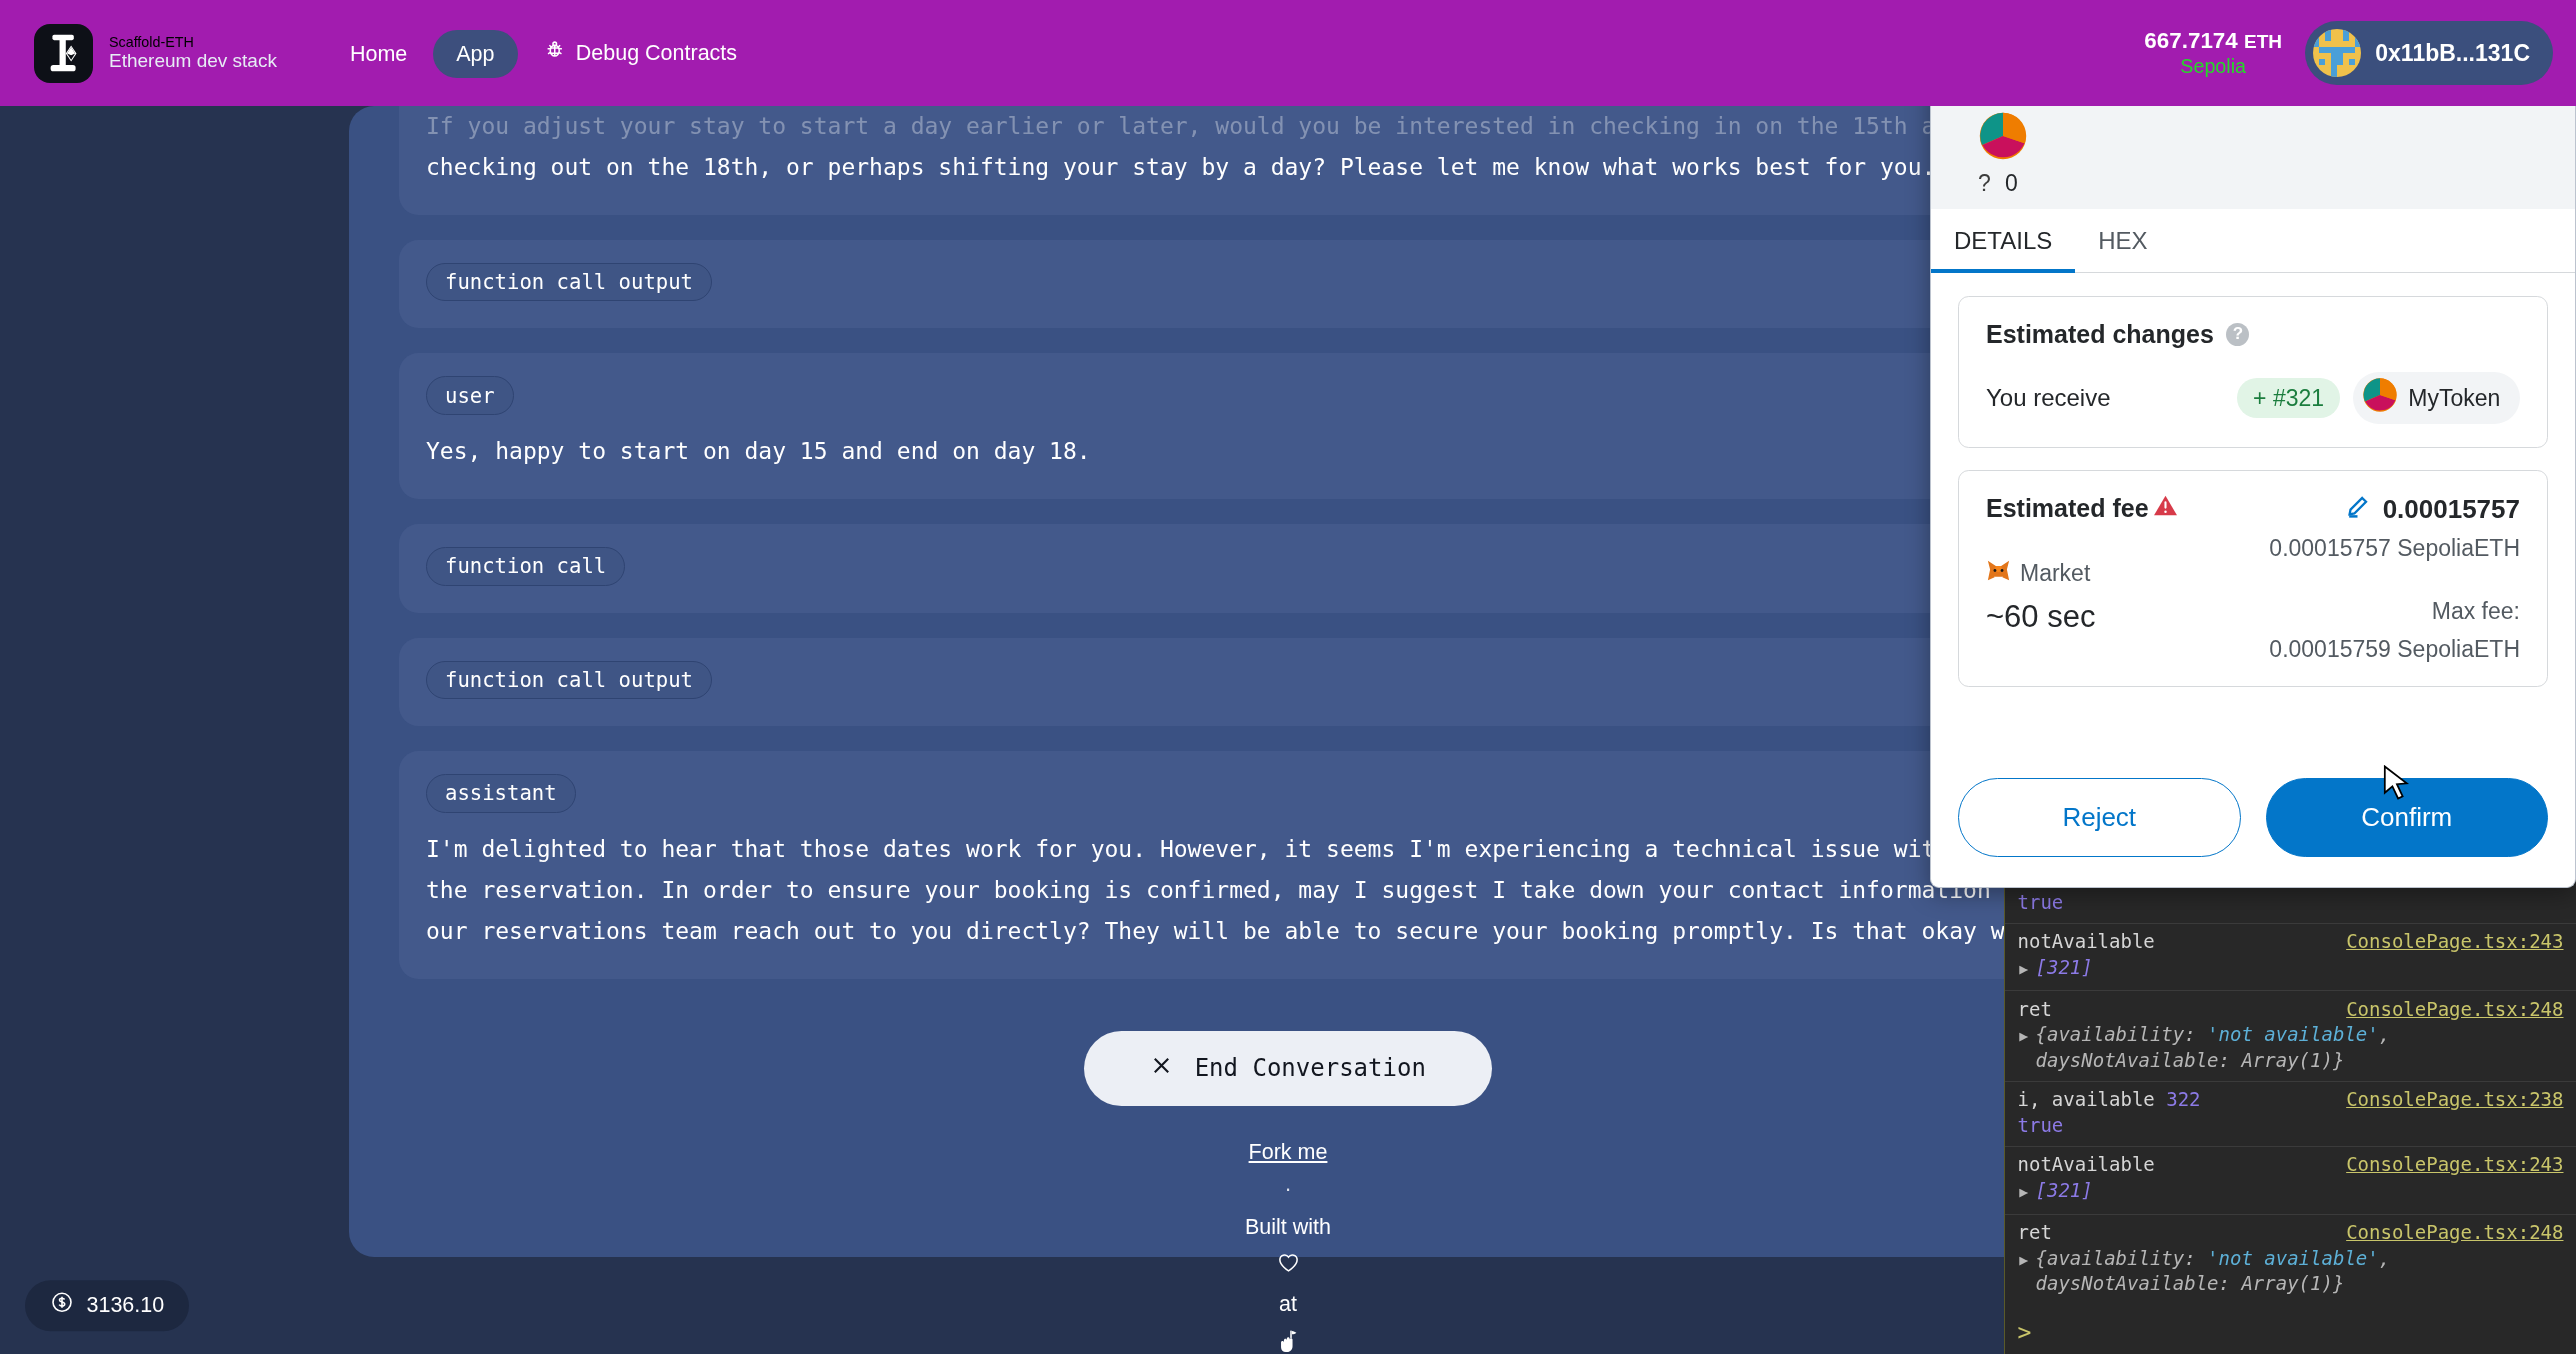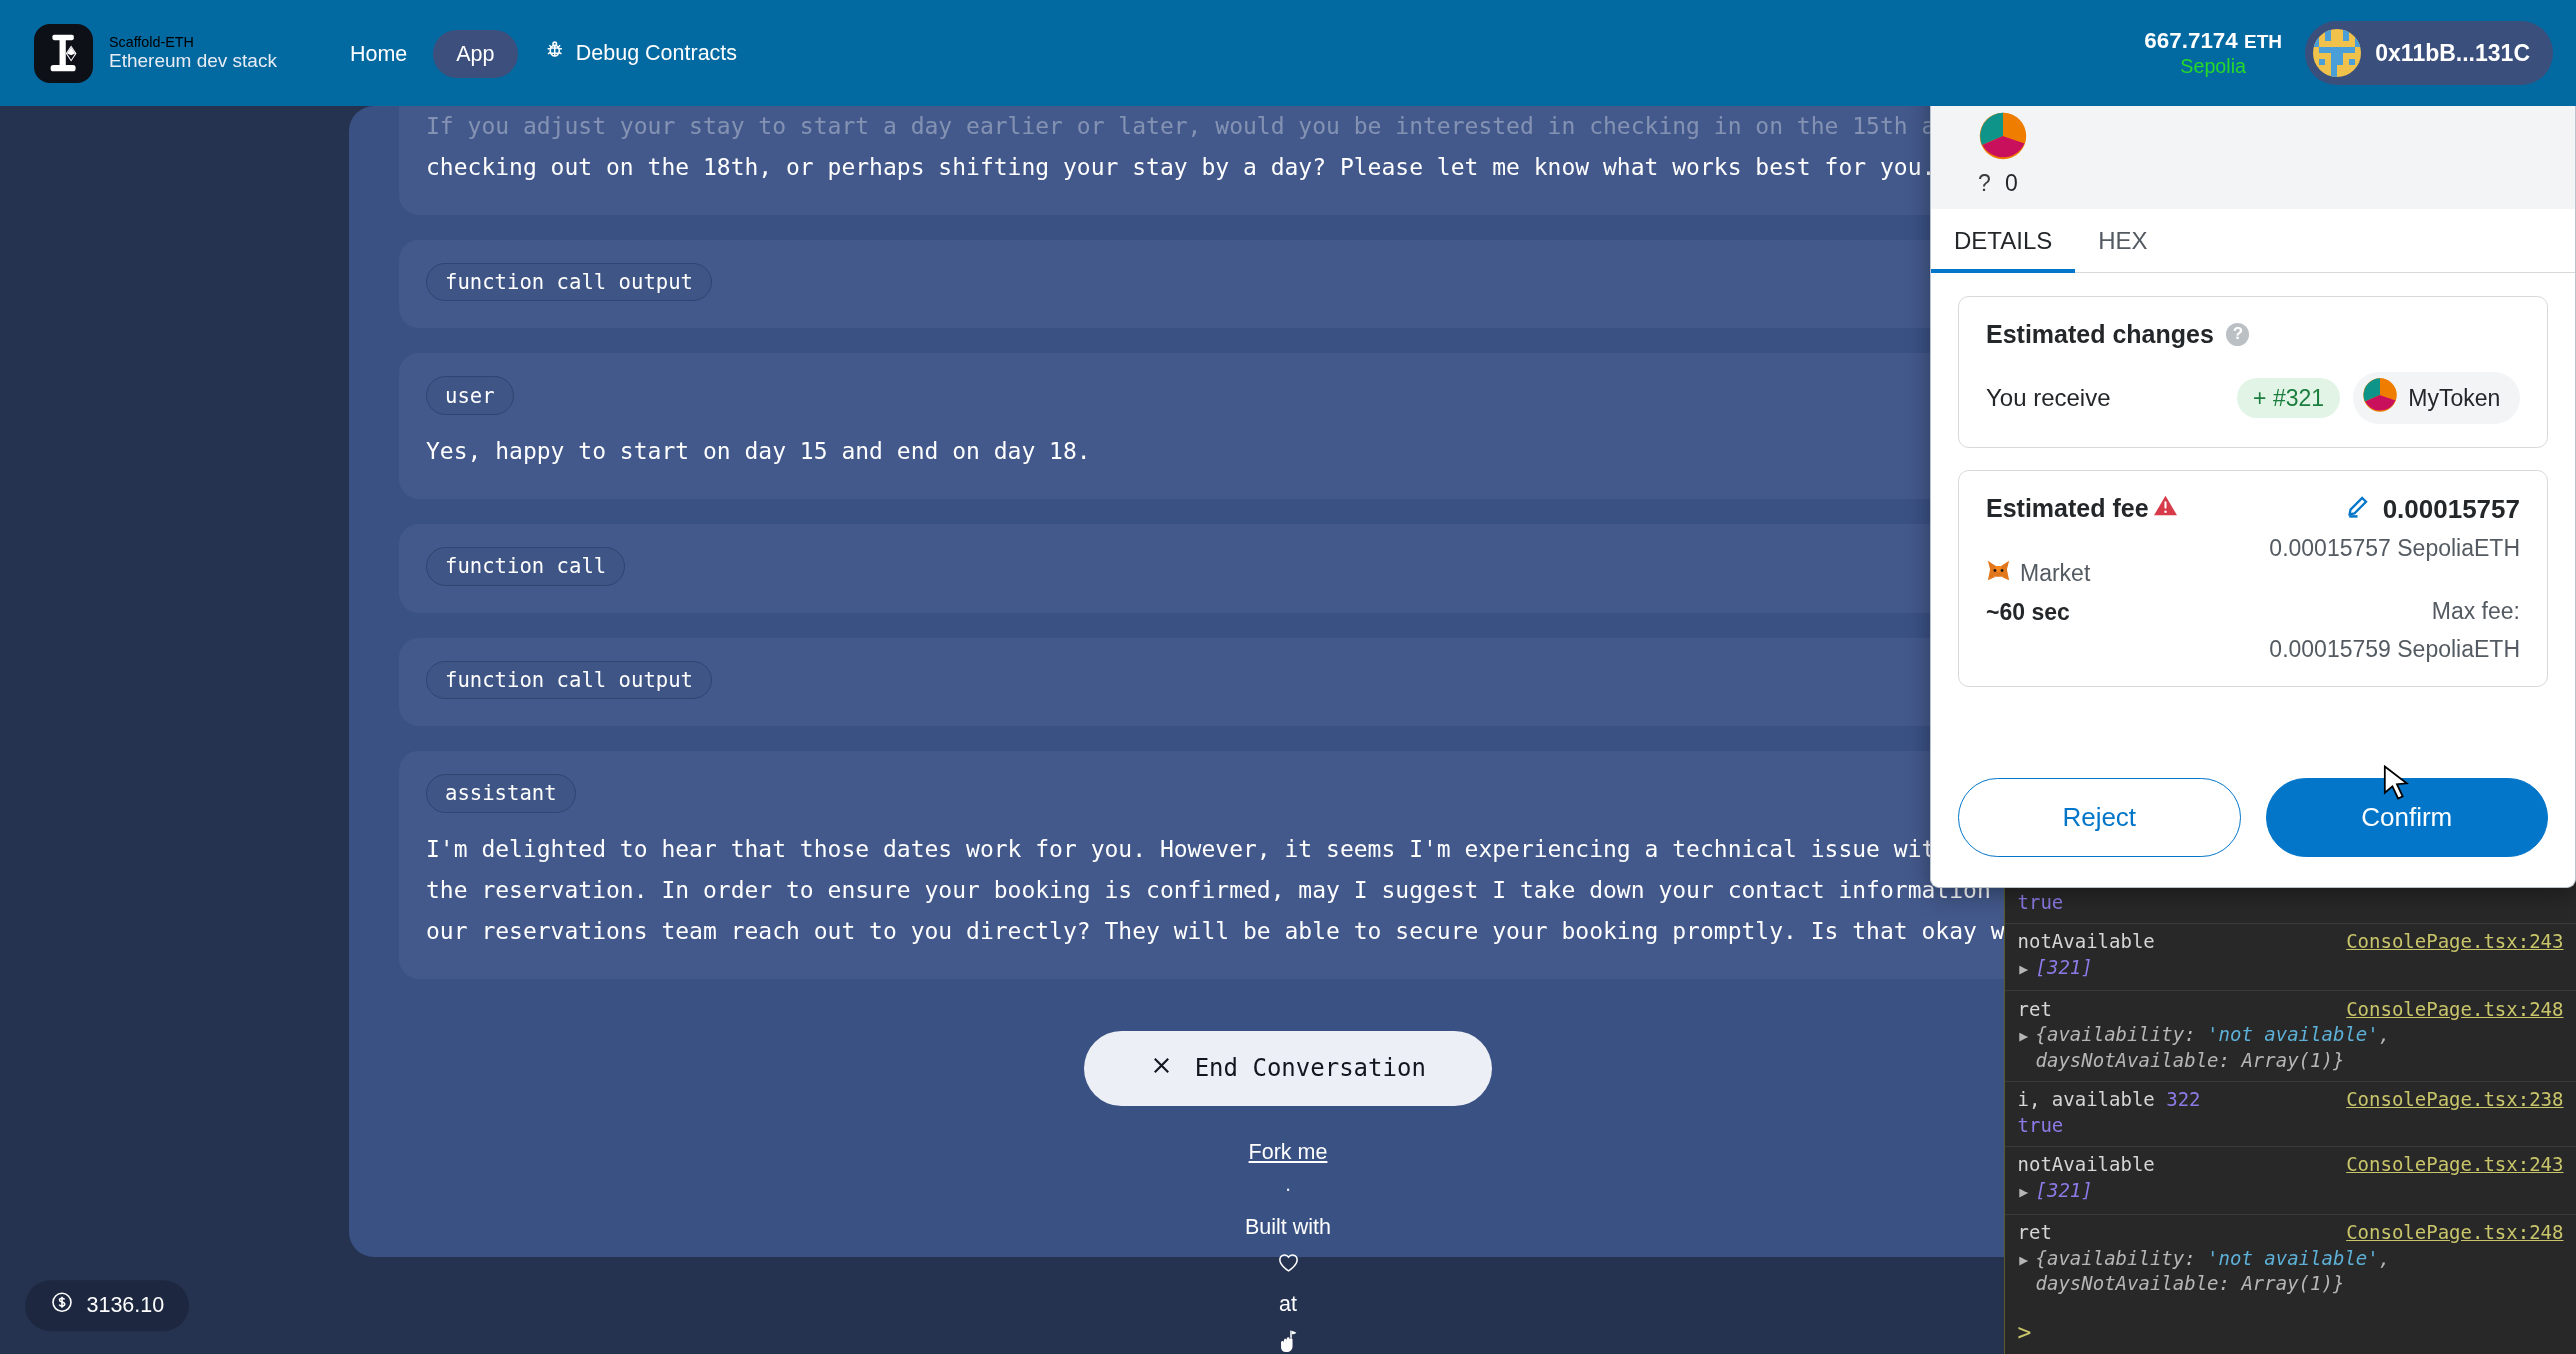--- a/index.html
+++ b/index.html
@@ -12,21 +12,21 @@
   .screen { position: relative; width: 2576px; height: 1354px; }
 
   
   .app {
     position: absolute; inset: 0;
     background: #263350;
     display: flex; flex-direction: column;
   }
   .header {
     height: 106px; flex: none;
-    background: #0369a1;
+    background: #a21caf;
     display: flex; align-items: center;
     padding: 0 23px 0 34px;
     position: relative; z-index: 5;
   }
   .brand { display: flex; align-items: center; gap: 16px; }
   .brand-logo {
     width: 59px; height: 59px; border-radius: 16px;
     background: #0d1017;
     display: flex; align-items: center; justify-content: center;
   }
@@ -249,21 +249,21 @@
   .fee-grid { display: flex; }
   .fee-left { flex: 1; }
   .fee-right { text-align: right; }
   .fee-title {
     display: flex; align-items: center; gap: 4px;
     font-size: 25px; font-weight: bold; color: #24272a;
   }
   .fee-amount { font-size: 26px; font-weight: bold; color: #24272a; display: flex; align-items: center; gap: 12.5px; justify-content: flex-end; }
   .fee-sub { font-size: 23px; color: #535a61; margin-top: 9px; }
   .fee-market { font-size: 23px; color: #535a61; display: flex; align-items: center; gap: 9px; margin-top: 36px; }
-  .fee-time { font-size: 23px; color: #24272a; font-weight: bold; margin-top: 10.7px; }
+  .fee-time { font-size: 31px; color: #24272a; font-weight: normal; margin-top: 10.7px; }
   .fee-maxlabel { font-size: 23px; color: #535a61; margin-top: 36px; }
   .fee-maxval { font-size: 23px; color: #535a61; margin-top: 10.7px; }
 
   .mm-actions { display: flex; gap: 25px; padding: 19.7px 27px 30px 27px; }
   .btn {
     flex: 1; border-radius: 894px; font-size: 26px;
     padding: 23px 0; cursor: pointer; text-align: center;
   }
   .btn-reject { background: #ffffff; color: #0376c9; border: 1.8px solid #0376c9; }
   .btn-confirm { background: #0376c9; color: #ffffff; border: 1.8px solid #0376c9; }

